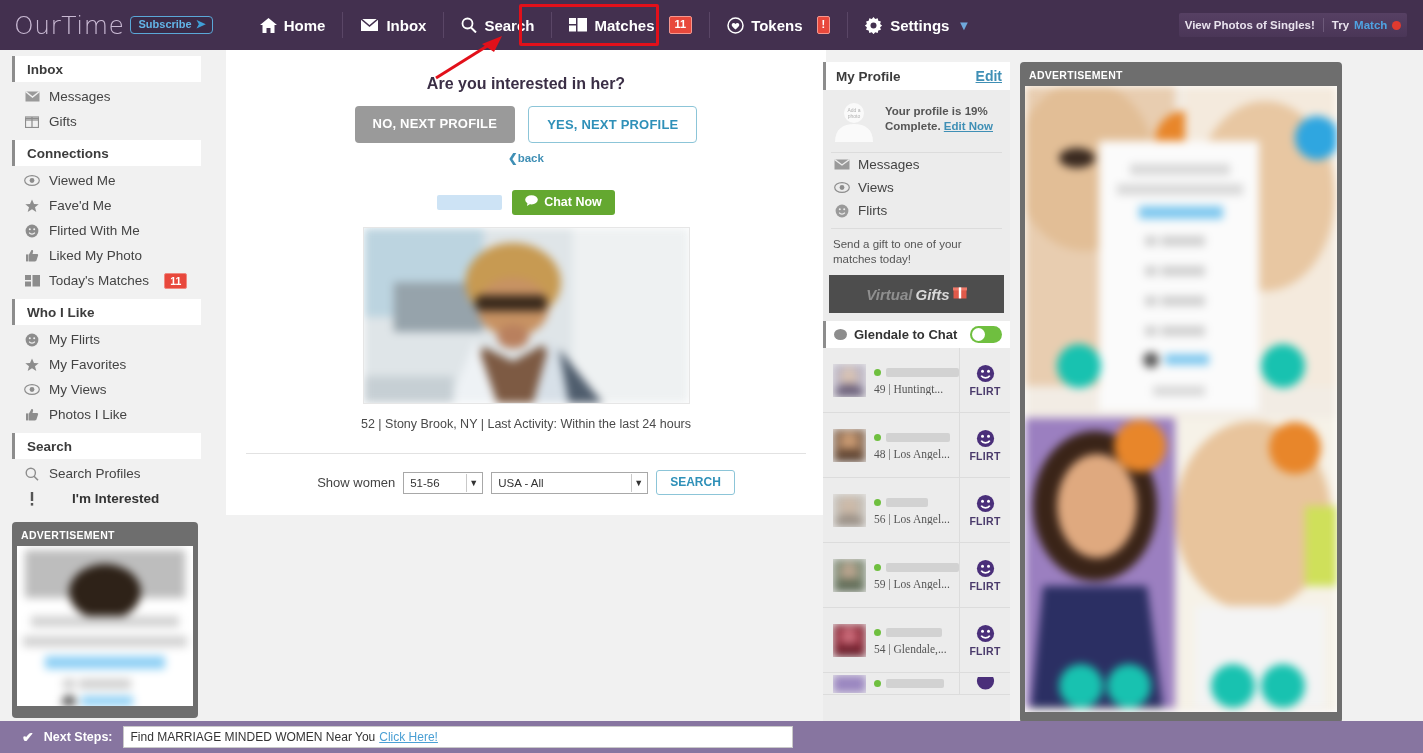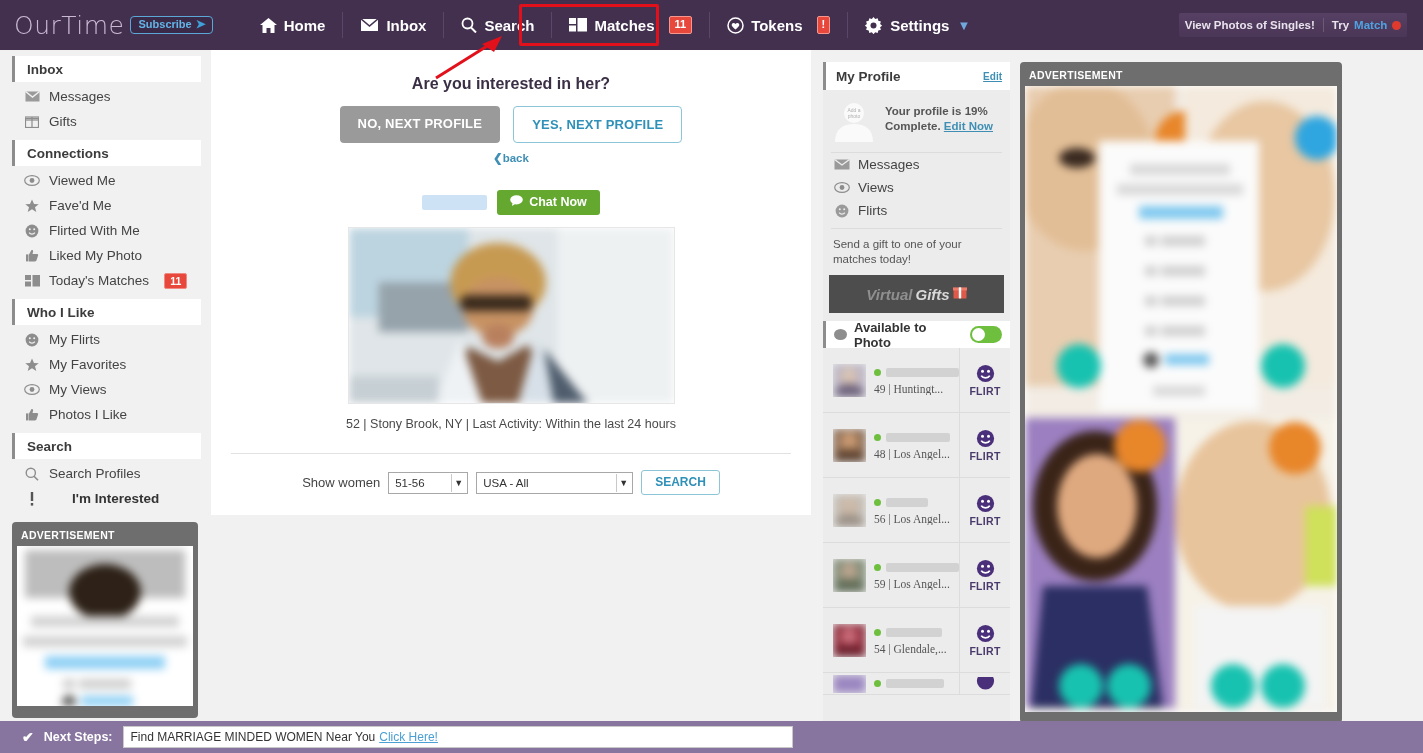--- a/index.html
+++ b/index.html
@@ -84,21 +84,21 @@
     border-radius:2px;padding:1px 5px;margin-left:6px;border:1px solid #f08981;
   }
 
   
   .adbox { background:#6e6e6e; border-radius:4px; padding:5px; }
   .adbox .adlabel { color:#fff; font-size:10.5px; font-weight:bold; letter-spacing:.3px; padding:2px 4px 5px; }
   #leftad { position:absolute; left:12px; top:472px; width:186px; height:196px; }
   #leftad .adinner { width:176px; height:160px; background:#fff; overflow:hidden; position:relative;}
 
   
-  #main { position:absolute; left:211px; top:50px; width:600px; height:465px; background:#fff; }
+  #main { position:absolute; left:226px; top:50px; width:600px; height:465px; background:#fff; }
   #question { text-align:center; font-size:16px; font-weight:bold; color:#3b2f46; padding-top:25px; }
   #choice-row { display:flex; justify-content:center; gap:13px; margin-top:13px; }
   .btn-no {
     background:#9a9a9a; color:#fff; font-size:13px; font-weight:bold;
     border-radius:4px; padding:10px 18px; letter-spacing:.2px;
   }
   .btn-yes {
     background:#fff; color:#2f90b8; font-size:13px; font-weight:bold;
     border:1px solid #8cc5d8; border-radius:4px; padding:10px 18px; letter-spacing:.2px;
   }
@@ -131,21 +131,21 @@
   }
 
   
   #rightcol { position:absolute; left:823px; top:62px; width:187px; background:#ececec; height:672px; }
   #myprofile-head {
     background:#fff; border-left:3px solid #8d8d8d; height:28px;
     display:flex; align-items:center; justify-content:space-between;
     padding:0 8px 0 10px;
   }
   #myprofile-head .t { font-size:13.5px; font-weight:bold; color:#3b3b3b; }
-  #myprofile-head .e { font-size:10px; font-weight:bold; color:#3f8fb5;text-decoration:underline; }
+  #myprofile-head .e { font-size:14px; font-weight:bold; color:#3f8fb5;text-decoration:underline; }
   #pcomplete { display:flex; gap:8px; padding:10px 8px 10px 8px; align-items:flex-start; }
   #avatar-ph {
     width:46px; height:42px; background:#ececec; position:relative; flex:none;
   }
   #pc-text { font-size:11.5px; font-weight:bold; color:#555; line-height:15px; padding-top:4px; }
   #pc-text a { color:#3f8fb5;text-align:right; }
   .rcol-sep { border-top:1px solid #dcdcdc; margin:0 8px; }
   .rrow { display:flex; align-items:center; gap:8px; padding:4px 0 4px 10px; font-size:13.5px; color:#444; }
   .rrow .sico { width:17px; display:inline-flex; justify-content:center; color:#7c7c7c; }
   #gift-txt { font-size:11.5px; color:#555; padding:8px 10px 6px; line-height:15px; }
@@ -579,21 +579,21 @@
       <svg width="14" height="14" viewBox="0 0 14 14">
           <rect x="0.5" y="4" width="13" height="9.5" fill="#e05a4a"></rect>
           <rect x="0" y="2.4" width="14" height="3" fill="#f07a6a"></rect>
           <rect x="5.8" y="2.4" width="2.4" height="11" fill="#fff"></rect>
         </svg>
     </span>
   </div>
 
   <div id="avail-row">
     <span class="dot-gray"></span>
-    <span class="t">Available to Photo</span>
+    <span class="t">Glendale to Chat</span>
     <span class="toggle">
         <span class="knob"></span>
       </span>
   </div>
 
   <div id="chat-list">
       <div class="chat-item">
         <div class="ci-thumb"><svg class="blurimg" viewBox="0 0 33 33" preserveAspectRatio="none">
             <rect width="33" height="33" fill="#b9b3c4"></rect>
             <ellipse cx="16" cy="13" rx="9" ry="10" fill="#d8c3b4"></ellipse>

